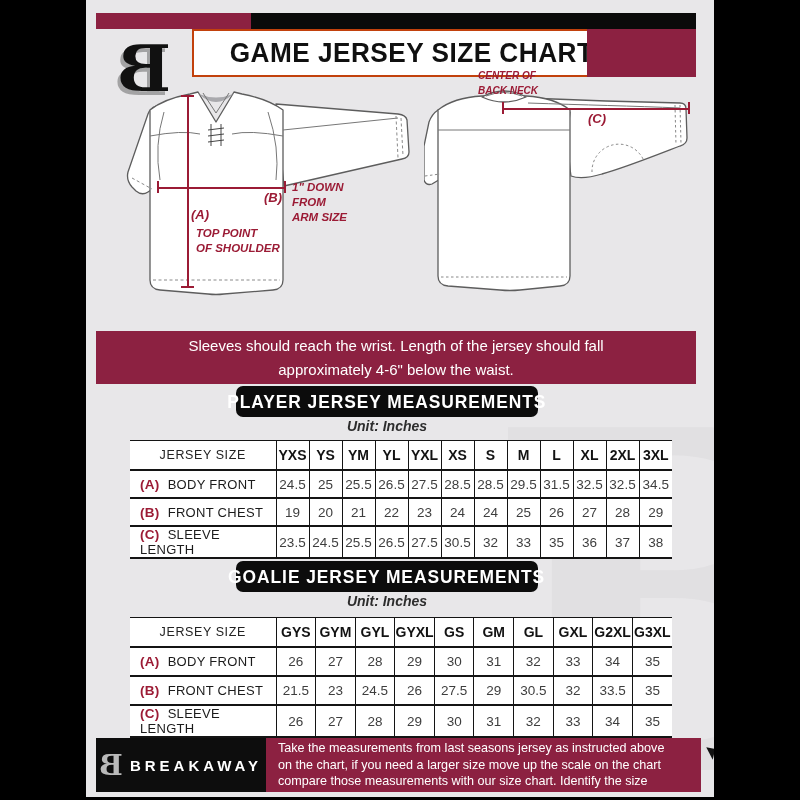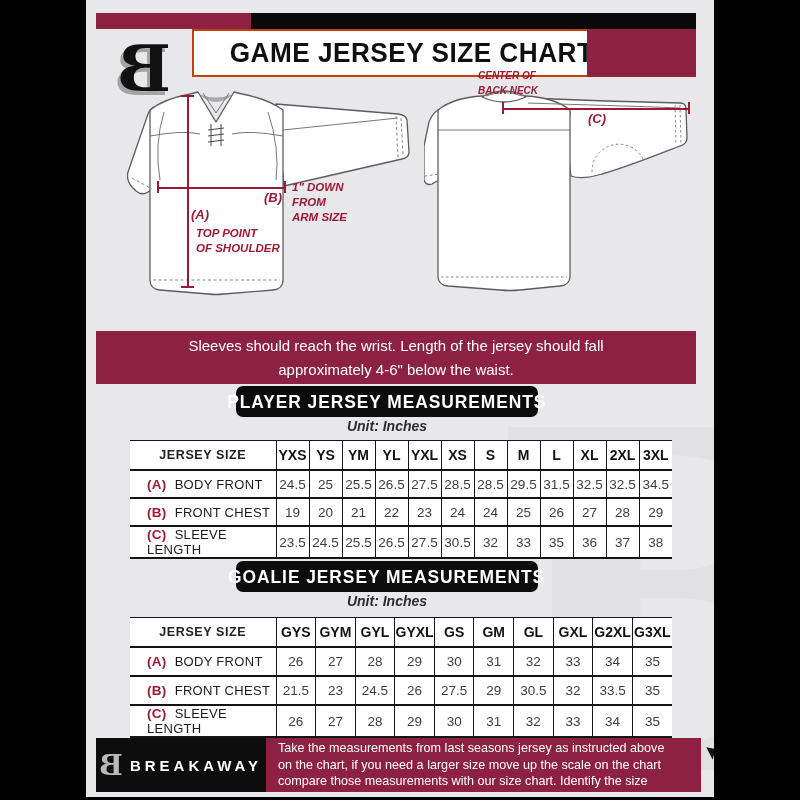--- a/index.html
+++ b/index.html
@@ -32,24 +32,24 @@
   .section-banner span{font-weight:700;font-size:18.5px;letter-spacing:1px;transform:scaleX(.94);white-space:nowrap;}
   .unit{left:150px;width:302px;text-align:center;font-style:italic;font-weight:700;font-size:14px;color:#2d2d2d;}
 
   
   .size-table{border-collapse:collapse;table-layout:fixed;}
   .size-table th,.size-table td{padding:0;text-align:center;vertical-align:middle;background:#fff;}
   .size-table thead tr{border-top:1.5px solid #141414;border-bottom:2px solid #141414;}
   .size-table tbody tr{border-bottom:2px solid #141414;}
   .size-table .vline{border-left:1.5px solid #141414;}
   .size-table thead th{font-weight:700;font-size:14px;color:#121212;height:28px;}
-  .size-table thead th.lblhead{font-weight:700;font-size:12.5px;letter-spacing:.6px;color:#222;}
+  .size-table thead th.lblhead{font-weight:400;font-size:12.5px;letter-spacing:.6px;color:#222;}
   .size-table tbody td{font-size:13.5px;color:#3e3e3e;height:26px;font-weight:400;}
   .size-table.goalie tbody td{height:27px;}
-  .size-table td.lblcell{text-align:left;padding-left:17px;font-size:13px;color:#1b1b1b;letter-spacing:.3px;}
+  .size-table td.lblcell{text-align:left;padding-left:10px;font-size:13px;color:#1b1b1b;letter-spacing:.3px;}
   .rowkey{color:#9c1b35;font-weight:700;margin-right:8px;font-size:13.5px;}
   .rowlbl{font-weight:500;}
 
   
   .footer-black{left:10px;top:738px;width:170px;height:54px;background:#0d0d0d;
                 display:flex;align-items:center;justify-content:center;gap:8px;}
   .footer-brand{color:#fff;font-weight:700;font-size:15px;letter-spacing:4px;}
   .footer-maroon{left:180px;top:738px;width:435px;height:54px;background:#8c2141;color:#fff;
                  font-size:12.6px;line-height:1.34;display:flex;flex-direction:column;justify-content:center;
                  box-sizing:border-box;padding:0 12px;}

